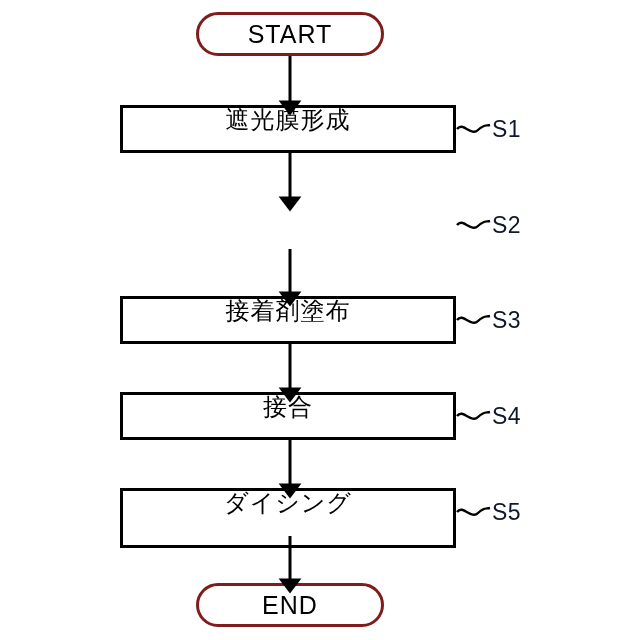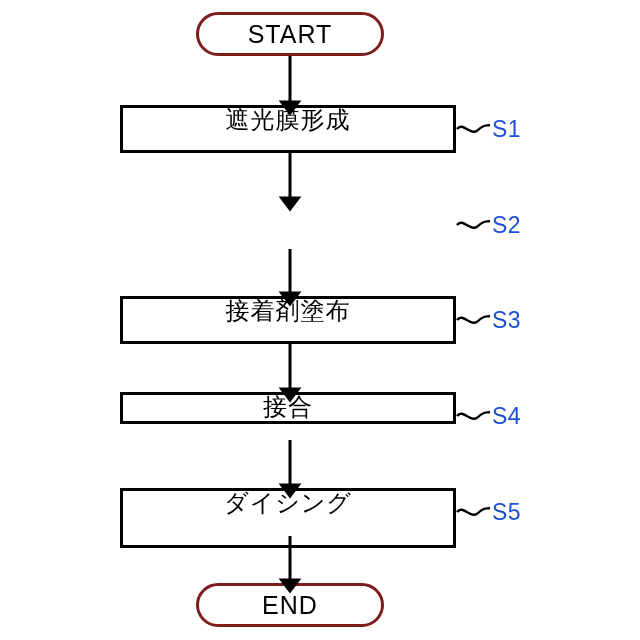--- a/index.html
+++ b/index.html
@@ -64,21 +64,21 @@
     width: 640px;
     height: 640px;
     pointer-events: none;
   }
 
   
   .step-ref {
     position: absolute;
     font-size: 23px;
     line-height: 1;
-    color: #1d4ed8;
+    color: #0f172a;
     letter-spacing: 0.5px;
     white-space: nowrap;
   }
 </style>
 </head>
 <body>
 
 <div id="flowchart">
 
   <div class="terminal" style="left:196px; top:12px; width:188px; height:44px;">
@@ -87,21 +87,21 @@
 
   <div class="process" style="left:120px; top:105px; width:336px; height:48px;">
     <span class="label">遮光膜形成</span>
   </div>
 
 
   <div class="process" style="left:120px; top:296px; width:336px; height:48px;">
     <span class="label">接着剤塗布</span>
   </div>
 
-  <div class="process" style="left:120px; top:392px; width:336px; height:32px;">
+  <div class="process" style="left:120px; top:392px; width:336px; height:48px;">
     <span class="label">接合</span>
   </div>
 
   <div class="process" style="left:120px; top:488px; width:336px; height:60px;">
     <span class="label">ダイシング</span>
   </div>
 
   <div class="terminal" style="left:196px; top:583px; width:188px; height:44px;">
     <span class="label">END</span>
   </div>

